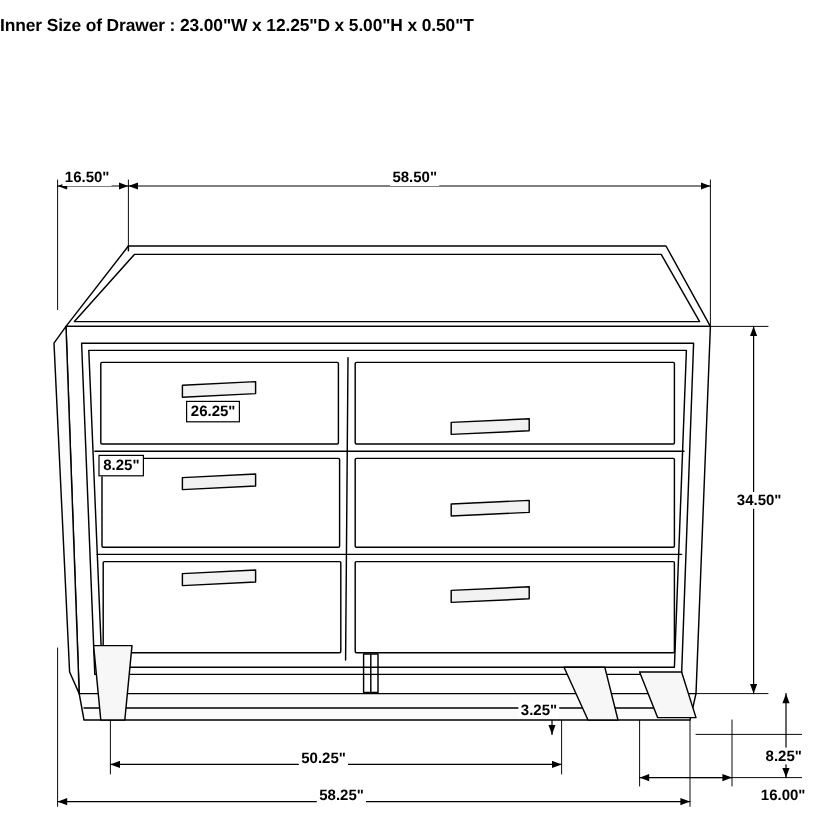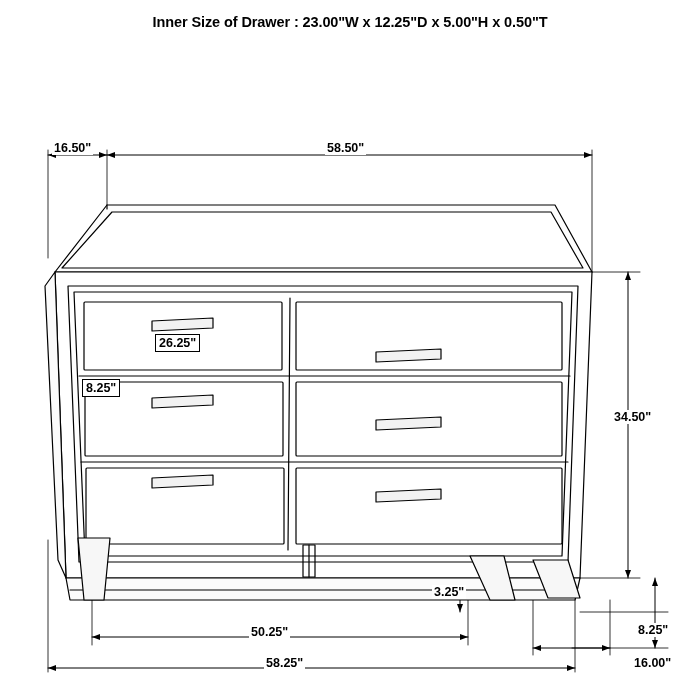--- a/index.html
+++ b/index.html
@@ -18,21 +18,21 @@
   #stage {
     position: relative;
     width: 700px;
     height: 700px;
   }
   .title {
     position: absolute;
     top: 14px;
     left: 0;
     width: 700px;
-    text-align: center;
+    text-align: left;
     font-size: 14.5px;
     font-weight: bold;
     letter-spacing: -0.1px;
   }
   svg.diagram {
     position: absolute;
     top: 0;
     left: 0;
     width: 700px;
     height: 700px;

